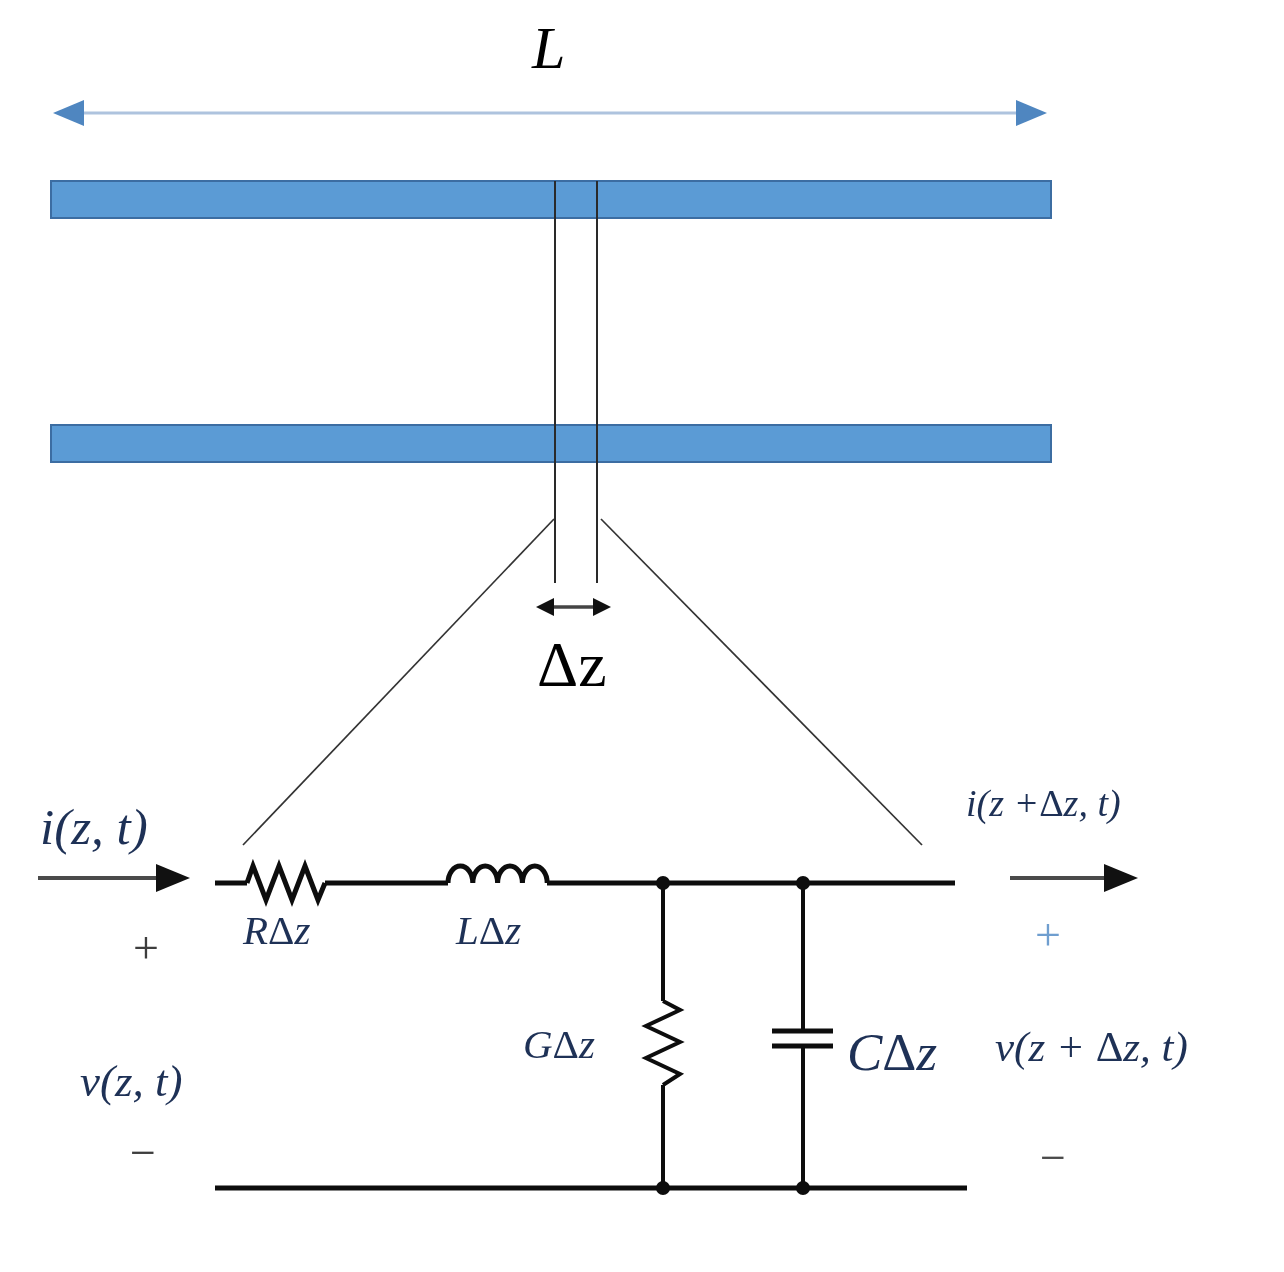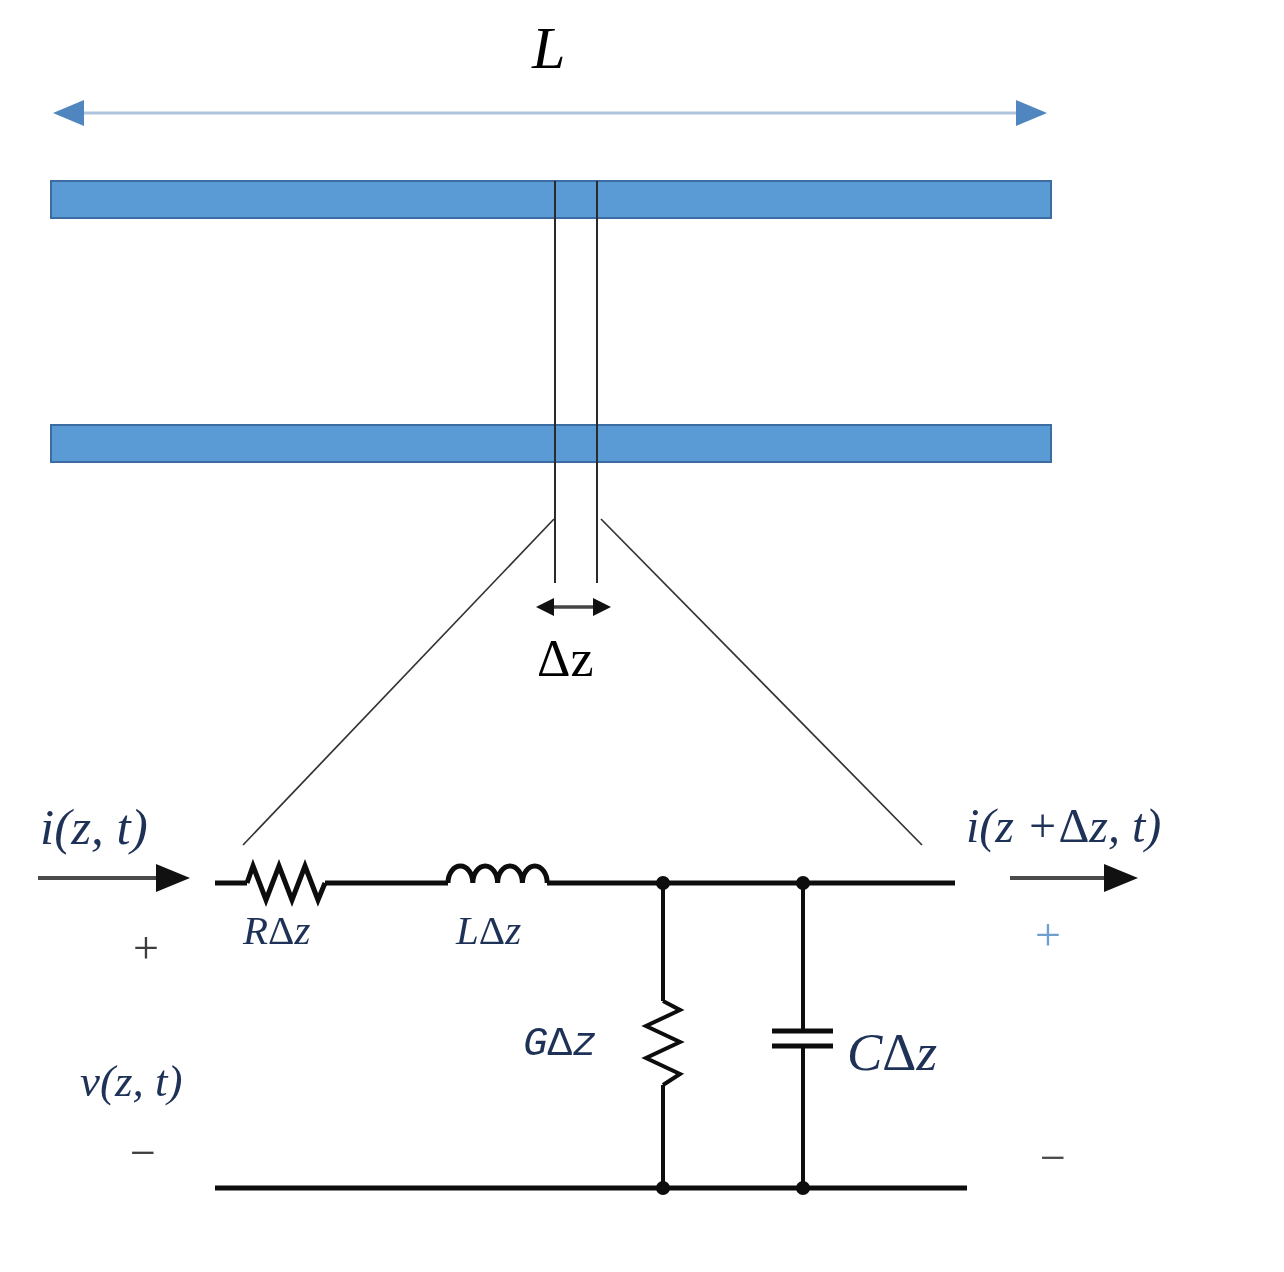--- a/index.html
+++ b/index.html
@@ -4,21 +4,21 @@
 <style>
   html,body{margin:0;padding:0;background:#ffffff;}
   .stage{
     position:relative;width:1284px;height:1272px;background:#ffffff;overflow:hidden;
     font-family:"Liberation Serif", serif;
   }
   .lbl{position:absolute;white-space:nowrap;line-height:1;}
   .math{font-style:italic;color:var(--math_label,#1e3156);}
   .math .up{font-style:normal;}
   .big-l{font-size:60px;font-style:italic;color:#000;}
-  .big-dz{font-size:52px;color:#000;font-style:normal;}
+  .big-dz{font-size:64px;color:#000;font-style:normal;}
   .big-dz .up{font-style:normal;}
   .sign{color:#3d3d3d;font-size:46px;font-family:"Liberation Serif",serif;}
   .sign.blue{color:var(--plus_right,#6f9ecf);}
   .bar{
     position:absolute;left:50px;width:1002px;height:39px;
     background:var(--bar_fill,#5b9bd5);
     border:2px solid var(--bar_border,#3c6da2);
     box-sizing:border-box;
   }
   svg{position:absolute;left:0;top:0;}
@@ -98,20 +98,21 @@
 
   <div class="lbl big-dz math" style="left:537px;top:633px;color:#000;"><span class="up">Δ</span>z</div>
 
   <div class="lbl math" style="left:40px;top:802px;font-size:51px;">i(z, t)</div>
   <div class="lbl sign" style="left:133px;top:925px;">+</div>
   <div class="lbl math" style="left:80px;top:1022px;font-size:45px;margin-top:37px;">v(z, t)</div>
   <div class="lbl sign" style="left:130px;top:1130px;">−</div>
 
   <div class="lbl math" style="left:243px;top:910px;font-size:41px;">R<span class="up">Δ</span>z</div>
   <div class="lbl math" style="left:456px;top:910px;font-size:41px;">L<span class="up">Δ</span>z</div>
-  <div class="lbl math" style="left:523px;top:1024px;font-size:41px;font-family:Liberation Mono, monospace;">G<span class="up">Δ</span>z</div>
+  <div class="lbl math" style="left:523px;top:1024px;font-size:41px;">G<span class="up">Δ</span>z</div>
   <div class="lbl math" style="left:847px;top:1026px;font-size:53px;">C<span class="up">Δ</span>z</div>
 
-  <div class="lbl math" style="left:966px;top:802px;font-size:48px;">i(z +<span class="up">Δ</span>z, t)</div>
+  <div class="lbl math" style="left:966px;top:784px;font-size:38px;">i(z +<span class="up">Δ</span>z, t)</div>
   <div class="lbl sign blue" style="left:1035px;top:912px;">+</div>
+  <div class="lbl math" style="left:995px;top:1025px;font-size:43px;">v(z + <span class="up">Δ</span>z, t)</div>
   <div class="lbl sign" style="left:1040px;top:1135px;color:#4a4a4a;">−</div>
 
 </div>
 
 </body></html>

